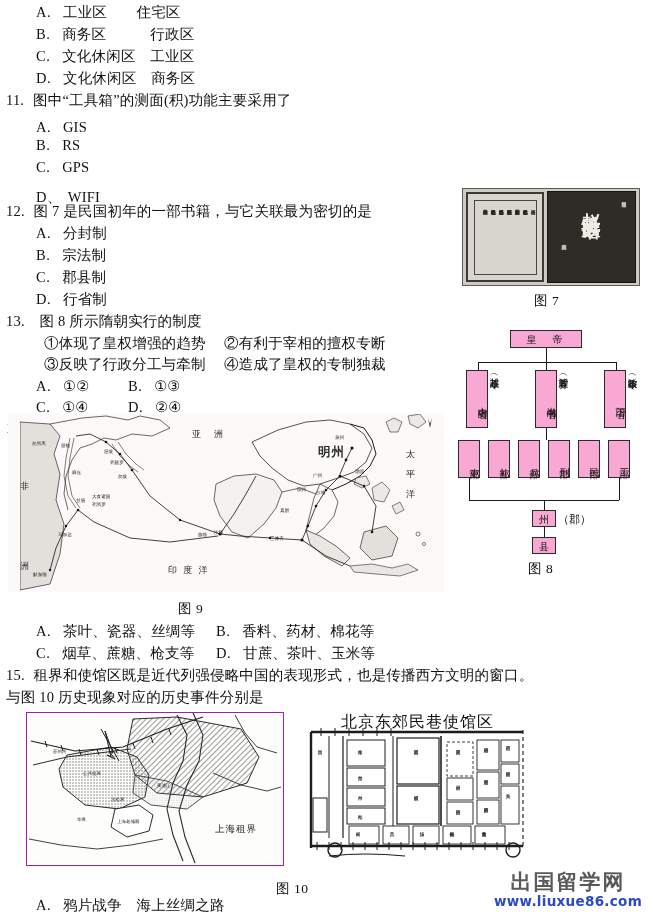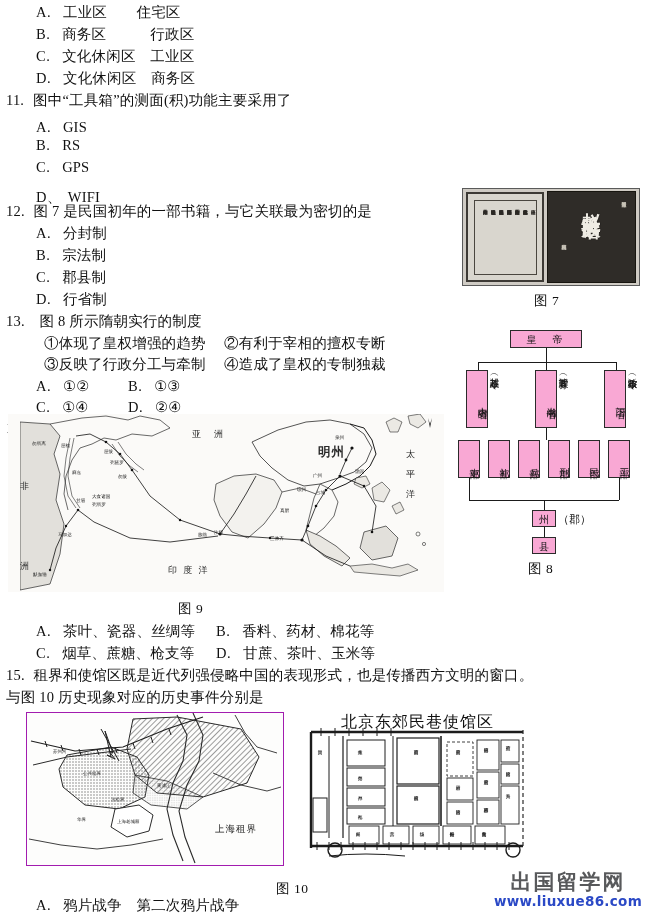--- a/index.html
+++ b/index.html
@@ -649,21 +649,21 @@
     <div class="ctext" style="left:114px; top:122px;">操场</div>
     <div class="ctext" style="left:144px; top:122px;">外国银行</div>
     <div class="ctext" style="left:176px; top:122px;">东交民巷</div>
     <div class="ctext" style="left:12px; top:40px;">崇文门</div>
   </div>
 
   <div class="caption" style="left:276px; top:880px;">图 10</div>
 
   <div class="qline opt" style="top:898px;">
     <span class="lbl-letter">A.</span>
-    <span style="margin-left:8px">鸦片战争　第二次鸦片战争</span>
+    <span style="margin-left:8px">鸦片战争　海上丝绸之路</span>
   </div>
 
   <div id="fig7-photo">
     <div class="book-left">
       <div class="book-frame"></div>
       <div class="book-col" style="left:62px; top:12px; height:68px;">赵氏族谱序</div>
       <div class="book-col" style="left:54px; top:12px; height:70px;">盖闻木有本水有源人之有祖亦犹是也</div>
       <div class="book-col" style="left:46px; top:12px; height:70px;">自宋迄今历有年所支分派别散处四方</div>
       <div class="book-col" style="left:38px; top:12px; height:70px;">谱牒不修则昭穆莫辨亲疏莫分久之而</div>
       <div class="book-col" style="left:30px; top:12px; height:70px;">同源共本者视若途人矣是以族谱之修</div>

